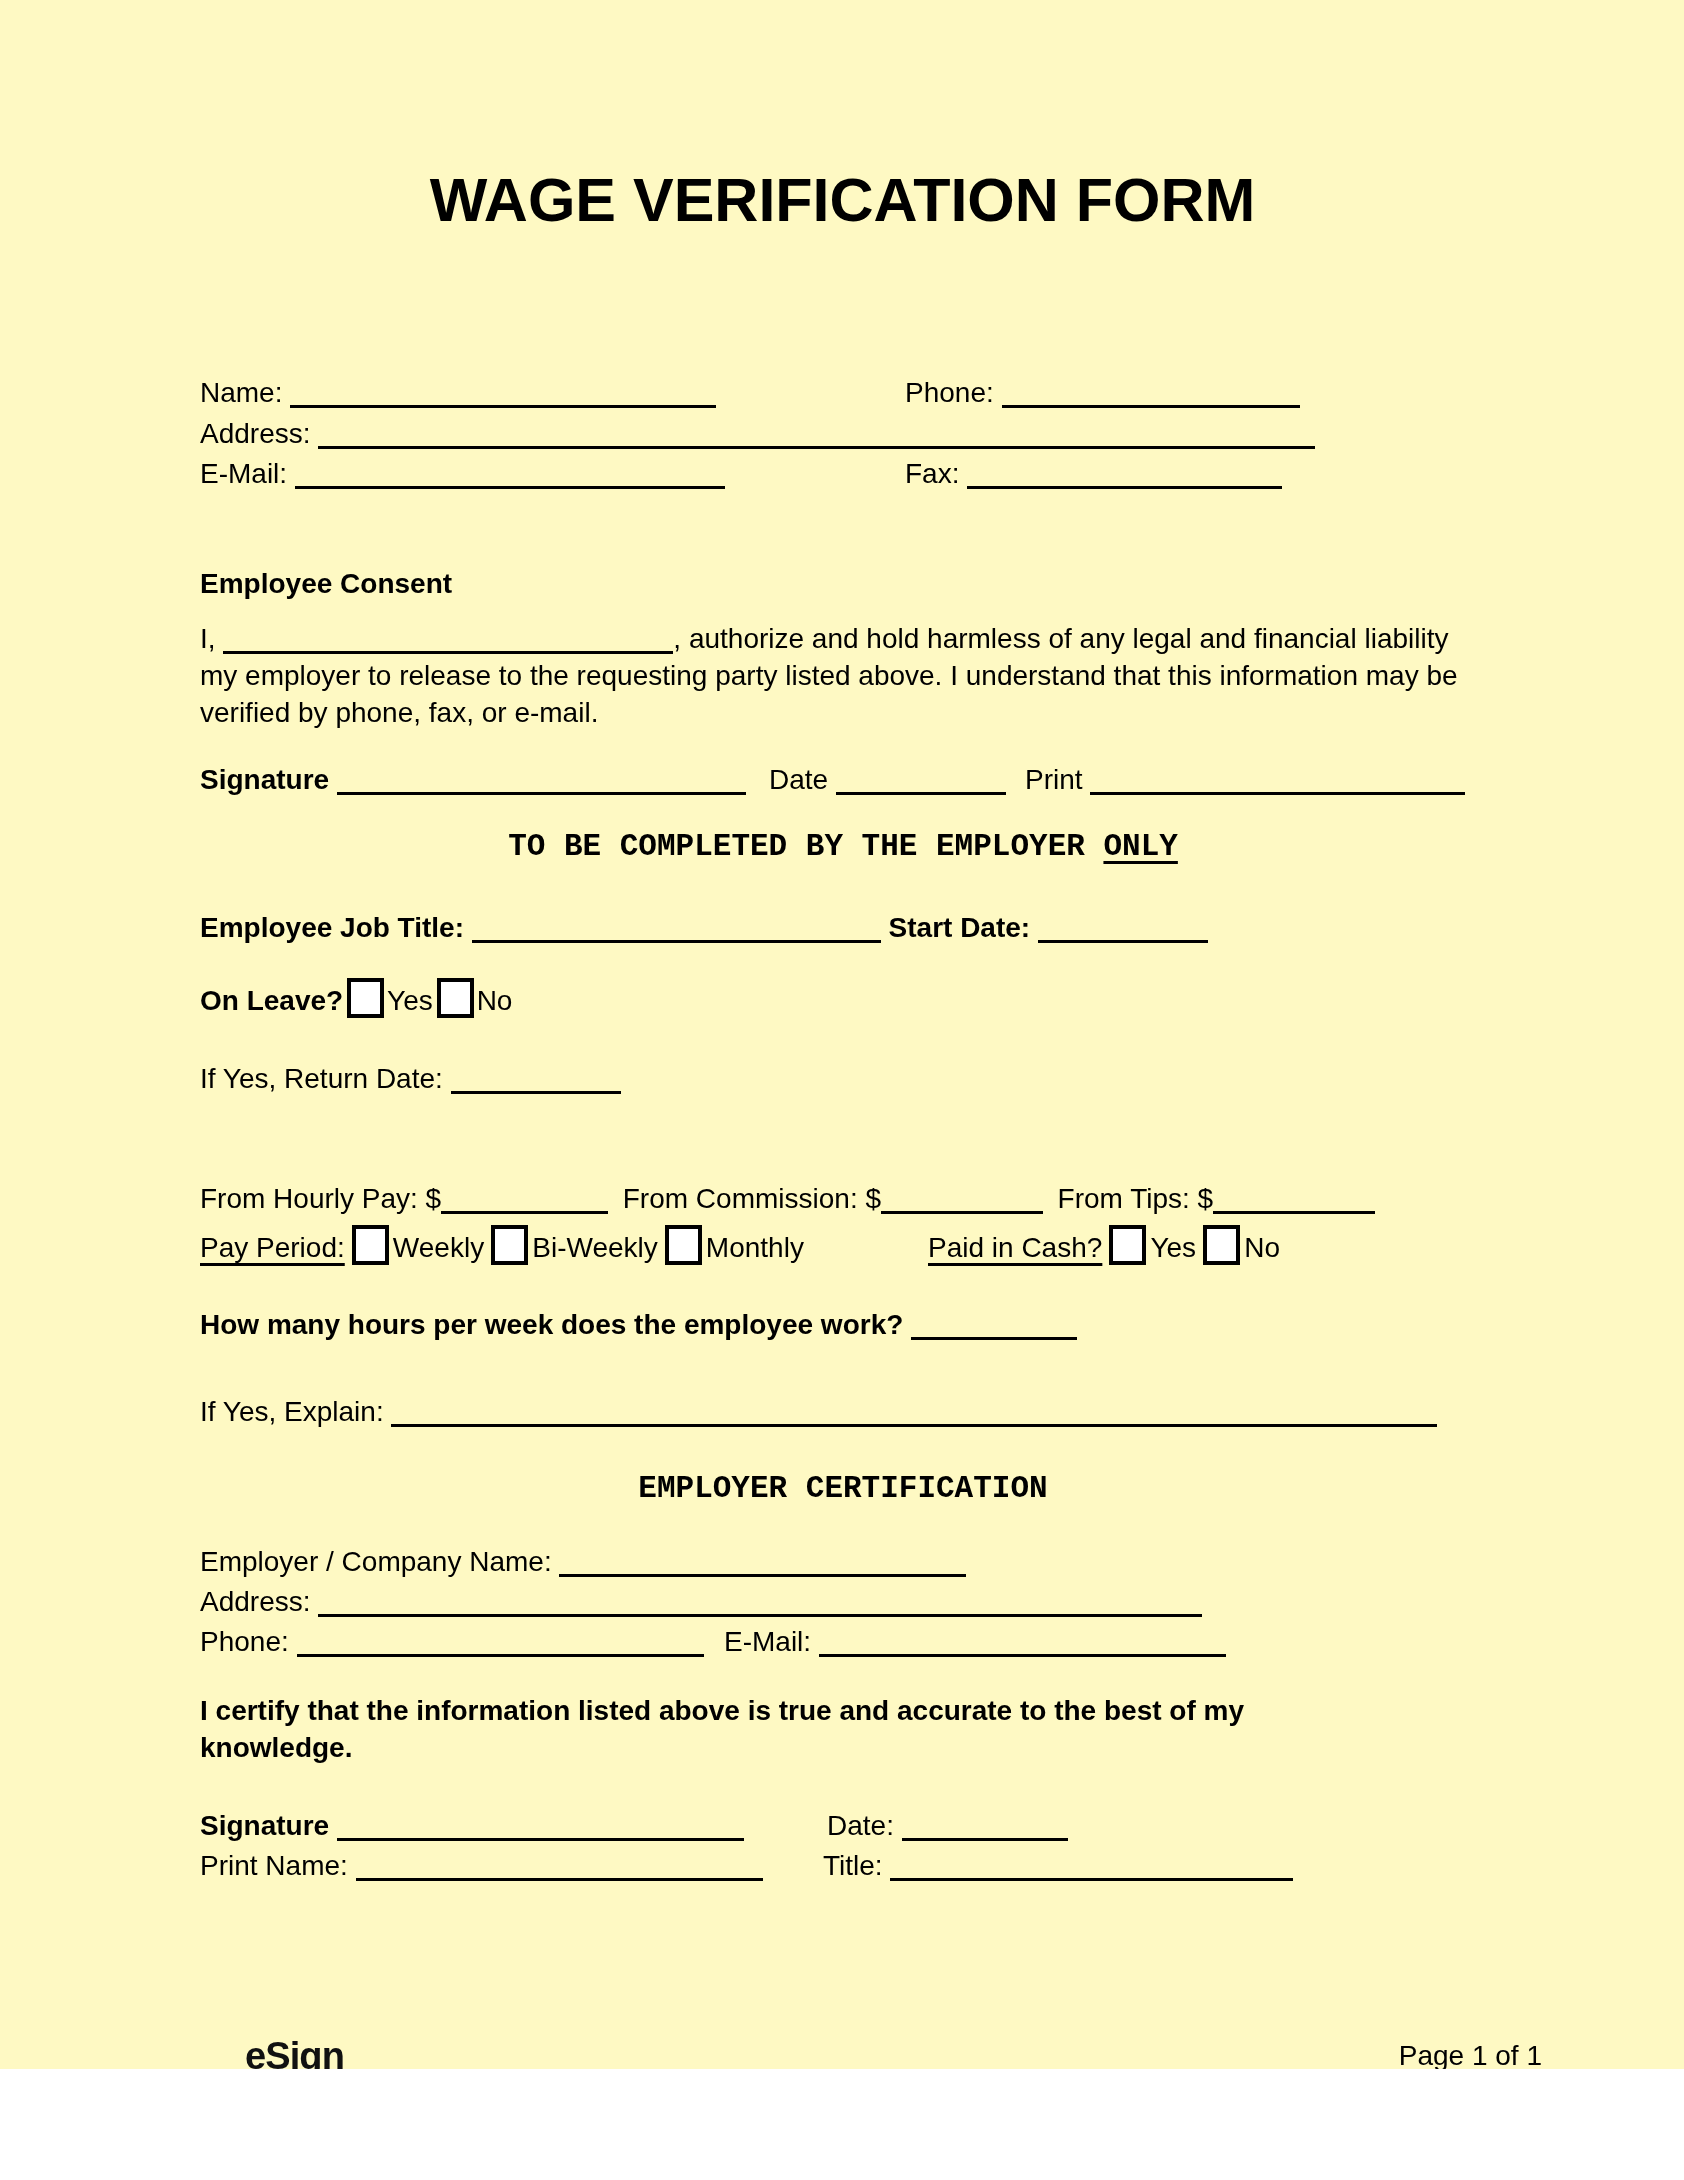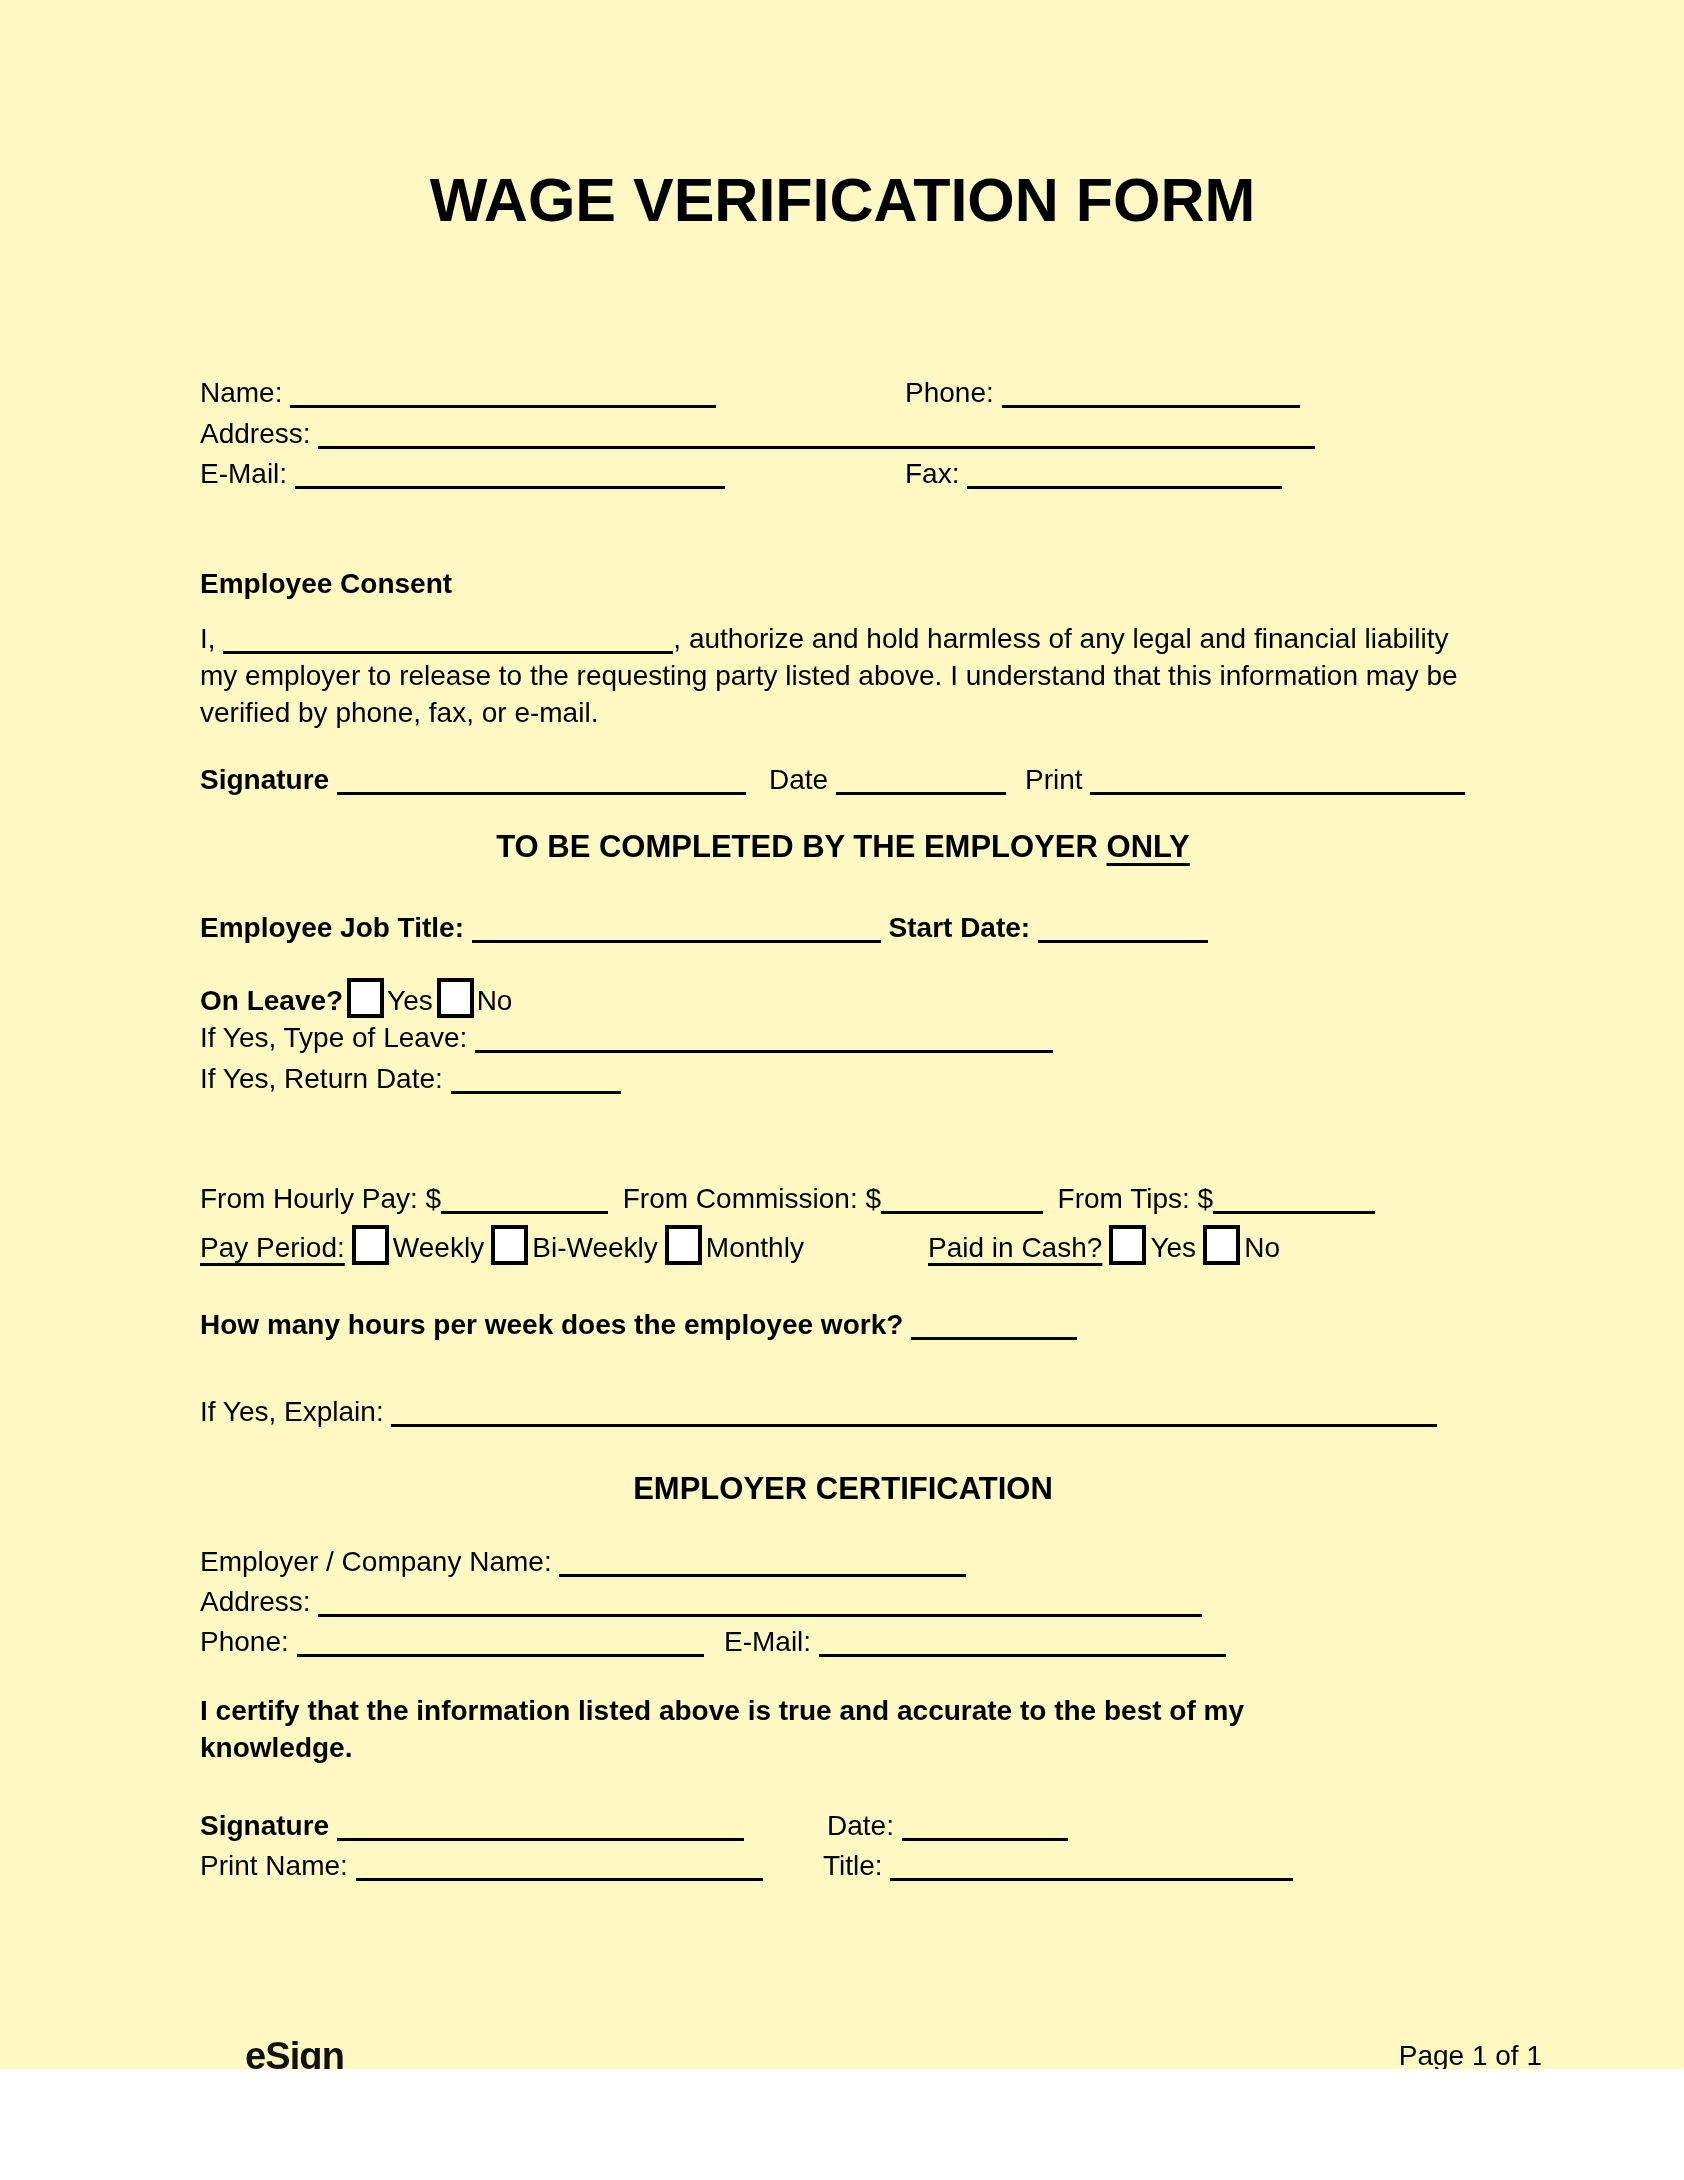--- a/index.html
+++ b/index.html
@@ -8,21 +8,21 @@
     font-family:"Liberation Sans", sans-serif; font-size:28px; line-height:1.2;
   }
   .page { position:relative; width:1685px; height:2069px; overflow:hidden; background:#fef9c3; }
   .content { position:absolute; left:200px; width:1286px; top:0; height:100%; }
   .row { position:absolute; left:0; width:100%; white-space:nowrap; }
   .b { font-weight:bold; }
   .center { text-align:center; }
   .doc-title { position:absolute; top:164px; left:0; width:100%; text-align:center;
     font-size:61px; font-weight:bold; letter-spacing:0; }
   .sec-heading { font-weight:bold; }
-  .mid-heading { font-size:31px; font-weight:bold; }
+  .mid-heading { font-size:31px; font-weight:bold;font-family:Liberation Mono, monospace; }
   .blank { display:inline-block; border-bottom:3.4px solid #000; height:29px; vertical-align:-6px; }
   .cb { display:inline-block; width:29px; height:32px; border:4.3px solid #000;
     vertical-align:-8.5px; margin-left:6.8px; margin-right:4.3px; background:#fff; }
   .cb.tight { margin-left:4.3px; margin-right:2.6px; }
   .ul { text-decoration:underline; text-decoration-thickness:2.6px; text-underline-offset:6px; }
   .wrap { white-space:normal; line-height:37px; }
   .abs { position:absolute; top:0; white-space:nowrap; }
   .footer-brand { position:absolute; left:245px; top:2034px; font-size:38px; font-weight:bold; color:#111111; letter-spacing:-0.9px; }
   .footer-page { position:absolute; right:143px; top:2039px; font-size:28px; }
 </style>
@@ -70,24 +70,20 @@
       <span class="b">Employee Job Title:</span>
       <span class="blank" style="width:409px"></span>
       <span class="b" style="margin-left:0">Start Date:</span>
       <span class="blank" style="width:170px"></span>
     </div>
 
     <div class="row" style="top:978px">
       <span class="b">On Leave?</span><span class="cb tight"></span><span>Yes</span><span class="cb tight"></span><span>No</span>
     </div>
 
-    <div class="row" style="top:1021px">
-      <span>If Yes, Type of Leave:</span>
-      <span class="blank" style="width:578px"></span>
-    </div>
 
     <div class="row" style="top:1062px">
       <span>If Yes, Return Date:</span>
       <span class="blank" style="width:170px"></span>
     </div>
 
 
     <div class="row" style="top:1182px">
       <span>From Hourly Pay: $</span><span class="blank" style="width:167px"></span>
       <span style="margin-left:6.8px">From Commission: $</span><span class="blank" style="width:162px"></span>

